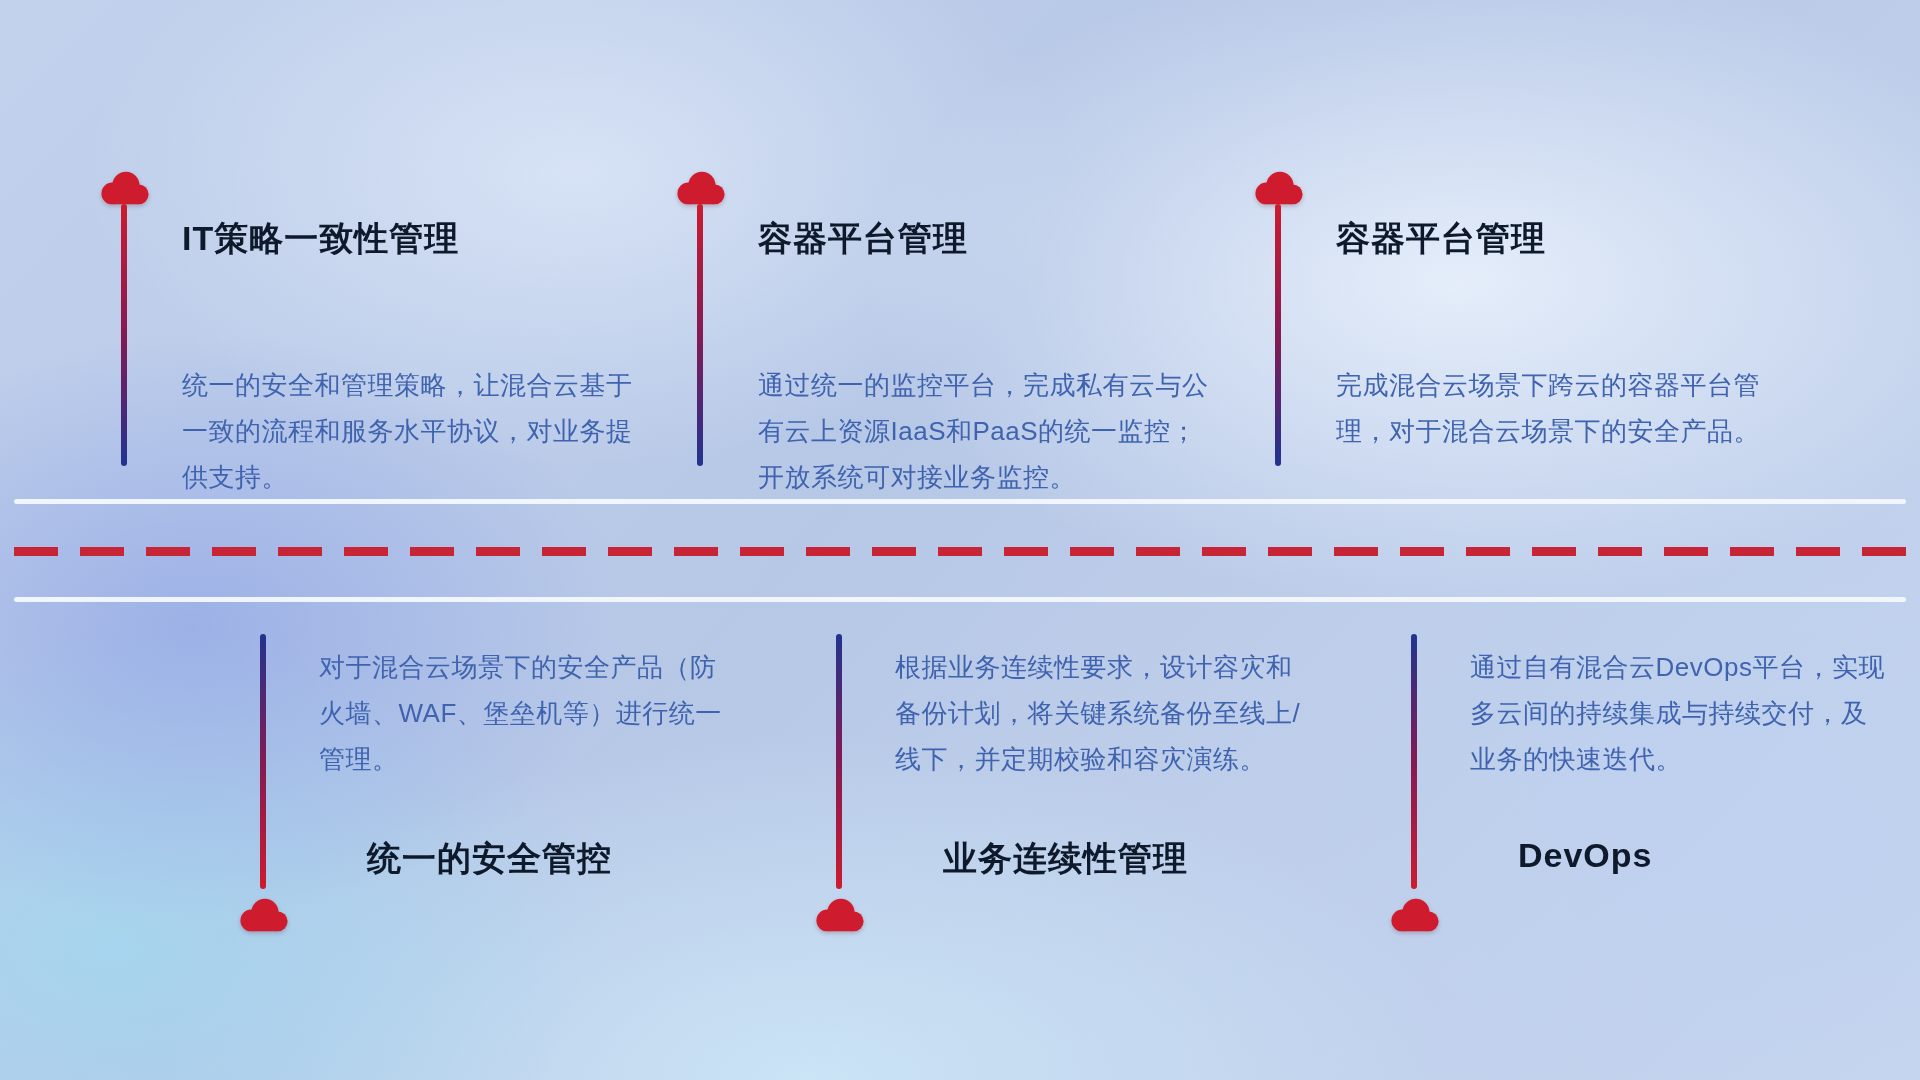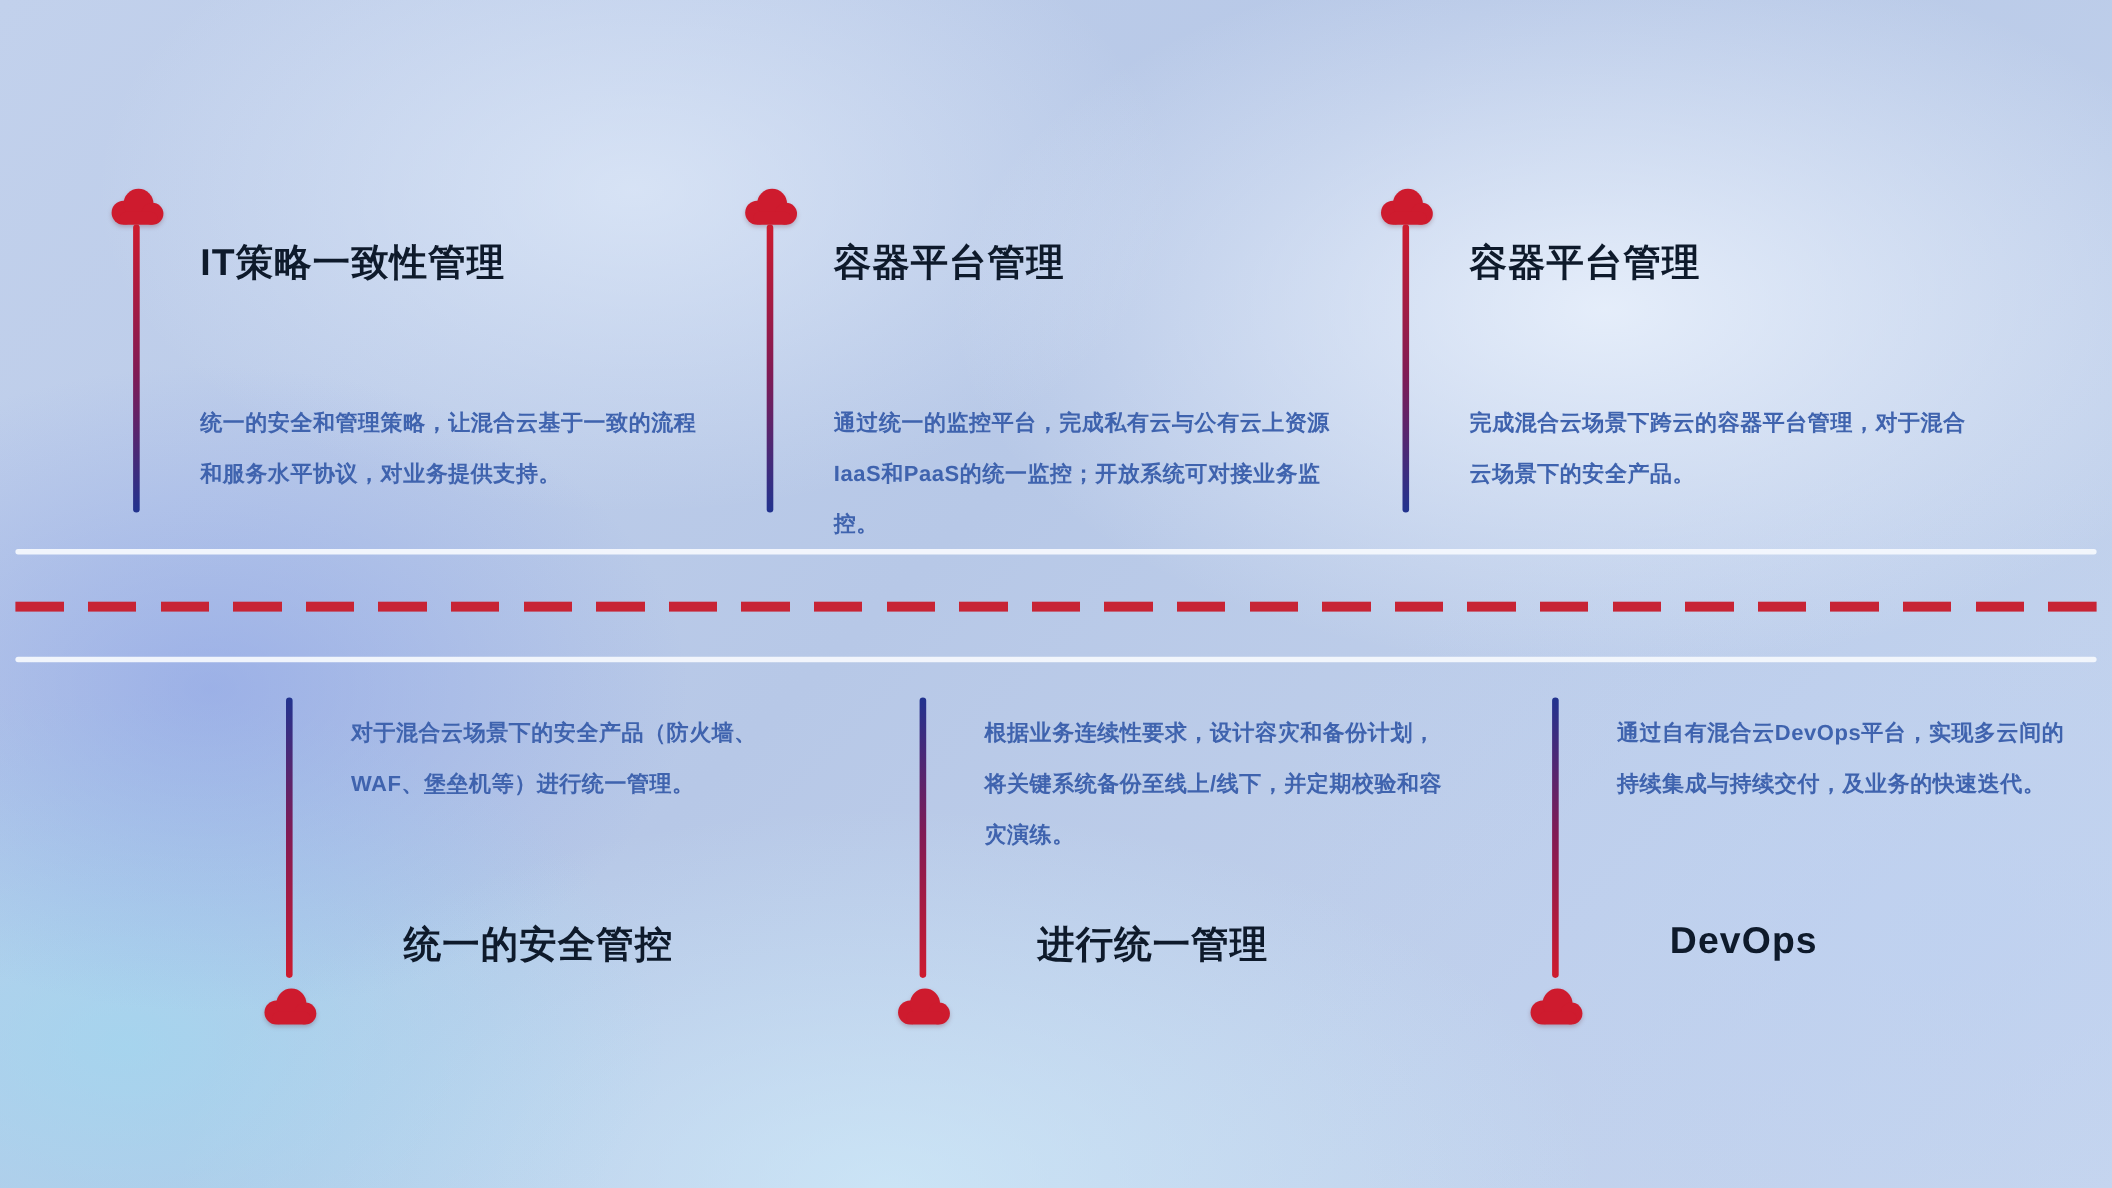--- a/index.html
+++ b/index.html
@@ -31,22 +31,22 @@
   .feature.bottom .cloud{top:265px;}
   .pole{position:absolute;left:25px;width:6px;border-radius:3px;}
   .feature.top .pole{top:36px;height:262px;
     background:linear-gradient(180deg,var(--accent-red) 0%,#801b55 52%,var(--line-blue) 100%);}
   .feature.bottom .pole{top:4px;height:255px;
     background:linear-gradient(180deg,var(--line-blue) 0%,#801b55 48%,var(--accent-red) 100%);}
   .title{position:absolute;font-size:34px;font-weight:700;color:var(--title-color);
          letter-spacing:1px;white-space:nowrap;}
   .feature.top .title{left:86px;top:48px;}
   .feature.bottom .title{left:84px;top:206px;margin-left:48px;}
-  .desc{position:absolute;font-size:20px;line-height:46px;color:var(--body-color);
-        letter-spacing:0.5px;font-weight:bold;}
+  .desc{position:absolute;font-size:26px;line-height:46px;color:var(--body-color);
+        letter-spacing:0.5px;}
   .feature.top .desc{left:86px;top:194px;width:460px;}
   .feature.bottom .desc{left:84px;top:14px;width:420px;}
 
   .divider{position:absolute;left:14px;right:14px;}
   .divider.solid{height:5px;background:var(--divider-white);border-radius:3px;opacity:0.95;}
   .divider.dashed{height:9px;
     background:repeating-linear-gradient(90deg,var(--dash-red) 0 44px,transparent 44px 66px);}
   #divider-top{top:499px;}
   #divider-dash{top:547px;}
   #divider-bottom{top:597px;}
@@ -112,21 +112,21 @@
           <circle cx="33" cy="19" r="15"></circle>
         <circle cx="47" cy="29" r="11"></circle>
           <rect x="14" y="27" width="38" height="13" rx="6.5"></rect>
       </g>
     </svg>
   </section>
 
   <section class="feature bottom" style="left:811px;top:630px;">
     <div class="pole"></div>
     <p class="desc">根据业务连续性要求，设计容灾和备份计划，将关键系统备份至线上/线下，并定期校验和容灾演练。</p>
-    <h2 class="title">进行统一管理</h2>
+    <h2 class="title">业务连续性管理</h2>
     <svg class="cloud" viewBox="0 0 64 44">
       <g fill="currentColor">
         <circle cx="18" cy="28" r="12"></circle>
           <circle cx="33" cy="19" r="15"></circle>
         <circle cx="47" cy="29" r="11"></circle>
           <rect x="14" y="27" width="38" height="13" rx="6.5"></rect>
       </g>
     </svg>
   </section>
 

